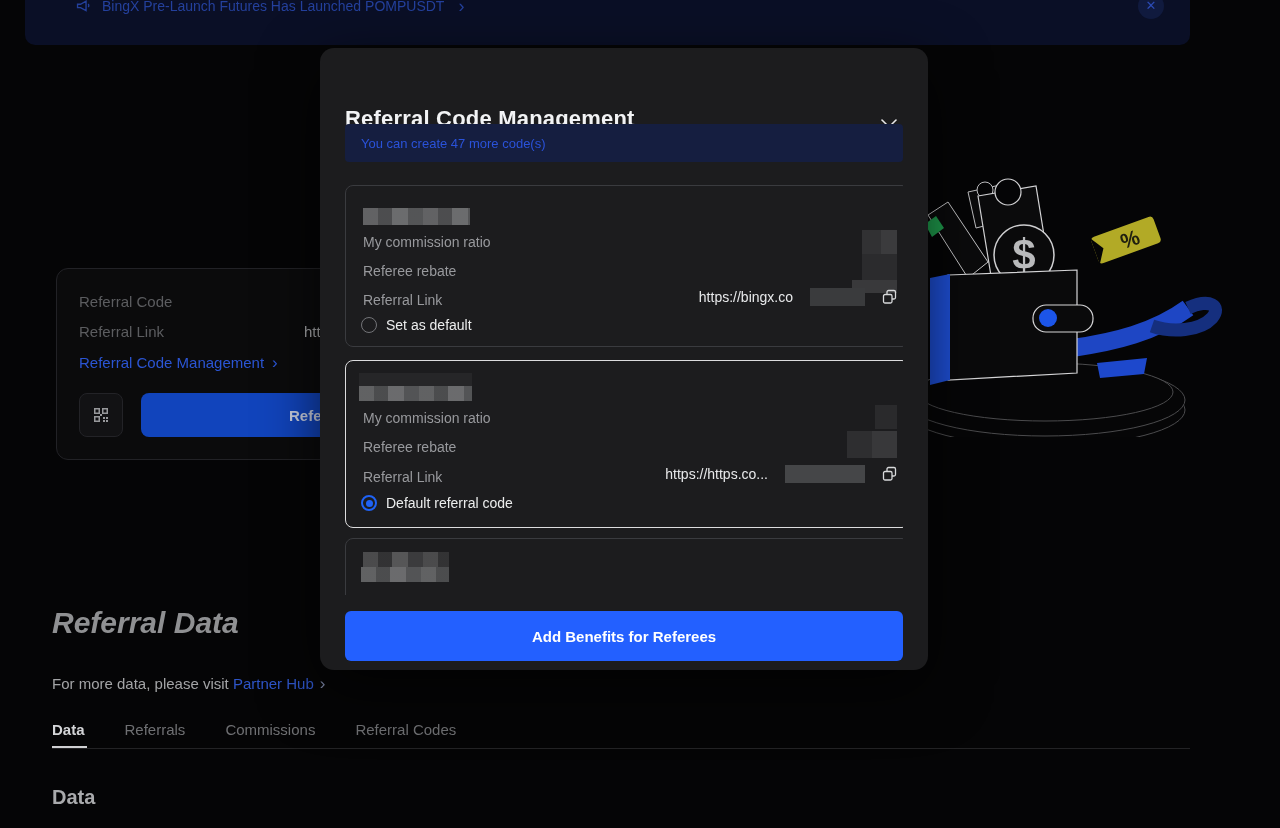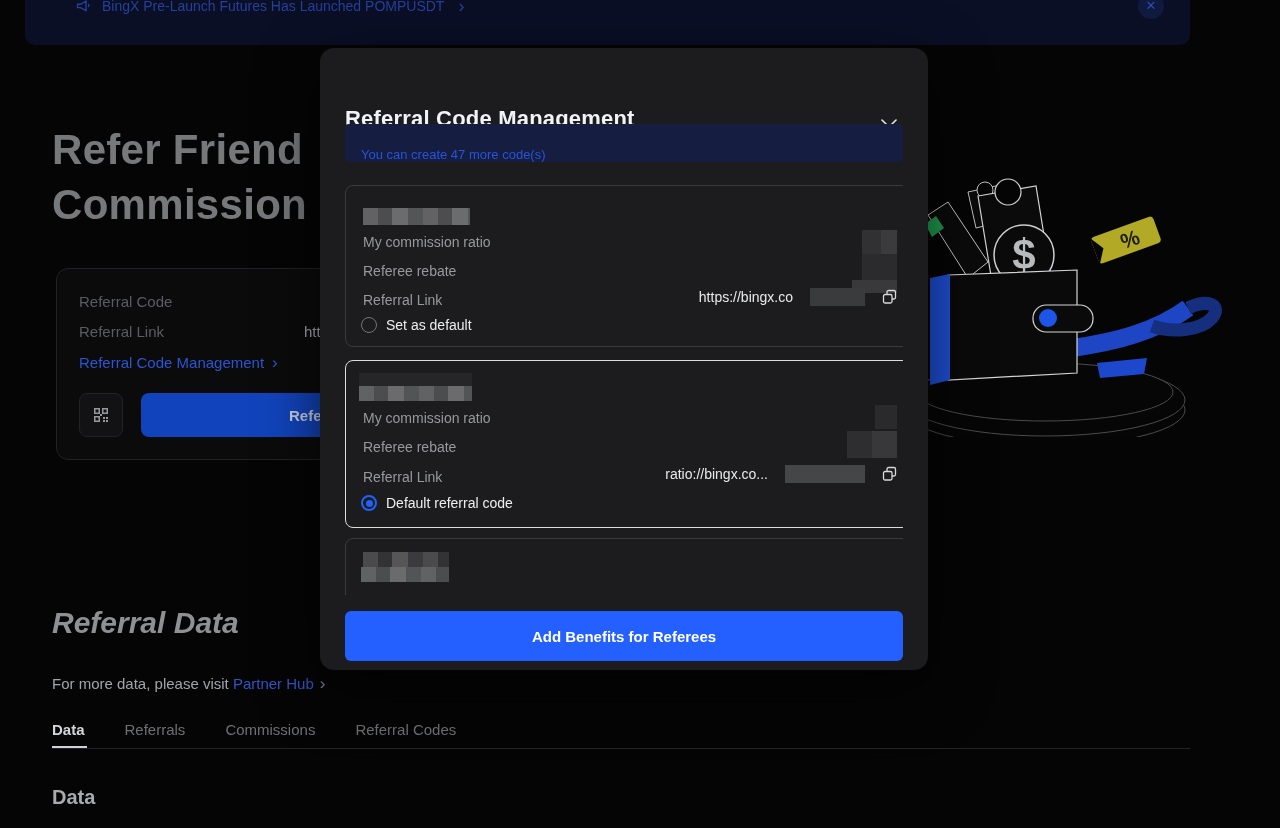--- a/index.html
+++ b/index.html
@@ -68,21 +68,21 @@
   .modal {
     position:absolute; left:320px; top:48px; width:608px; height:622px;
     background:#1c1c1e; border-radius:14px;
     box-shadow:0 18px 60px rgba(0,0,0,.65);
   }
   .modal-title { position:absolute; left:25px; top:70px; transform:translateY(-50%);
     font-size:22px; font-weight:600; color:#f2f3f5; letter-spacing:.2px; top:71px; }
   .modal-close { position:absolute; right:28px; top:68px; width:22px; height:22px; cursor:pointer; }
   .notice {
     position:absolute; left:25px; top:76px; width:558px; height:38px;
-    background:#151e40; border-radius:4px; display:flex; align-items:flex-end; padding-left:16px;
+    background:#151e40; border-radius:4px; display:flex; align-items:center; padding-left:16px;
     font-size:13px;
   }
   .cards-viewport {
     position:absolute; left:25px; top:137px; width:558px; height:410px; overflow:hidden;
   }
   .code-card {
     position:absolute; left:0; width:565px;
     background:#1c1c1e; border:1px solid #3a3b3f; border-radius:8px;
   }
   .code-card.selected { border:1.5px solid #dcdcde; }
@@ -114,24 +114,20 @@
   <div class="banner">
     <svg class="b-icon" viewBox="0 0 20 20" fill="none" stroke="#24409c" stroke-width="1.6">
       <path d="M3 8.5v4h3.5L13 16V5L6.5 8.5H3z"></path>
       <path d="M15.5 8.2c1 .9 1 2.7 0 3.6"></path>
     </svg>
     <span class="b-text">BingX Pre-Launch Futures Has Launched POMPUSDT</span>
     <span class="b-arrow">›</span>
     <div class="b-close">✕</div>
   </div>
 
-  <div class="hero">
-    <div>Refer Friend</div>
-    <div>Commission</div>
-  </div>
 
   <div class="ref-box">
     <span class="row-label" style="top:24px">Referral Code</span>
     <span class="row-label" style="top:54px">Referral Link</span>
     <span class="row-val" style="top:54px">htt</span>
     <div class="mgmt">
       <span>Referral Code Management</span><span class="arr">›</span>
     </div>
     <div class="qr-btn">
       <svg width="20" height="20" viewBox="0 0 20 20" fill="#97989b">
@@ -229,21 +225,21 @@
 
       <div class="code-card selected" style="top:175px; height:168px;">
         <div class="px" style="left:13px; top:12px; width:113px; height:13px; background:#262628;"></div>
         <div class="px mosaic" style="left:13px; top:25px; width:113px; height:15px; background-color:#3e3f41;"></div>
         <span class="cc-label" style="top:49px">My commission ratio</span>
         <span class="cc-label" style="top:78px">Referee rebate</span>
         <span class="cc-label" style="top:108px">Referral Link</span>
         <div class="px" style="right:12px; top:44px; width:22px; height:24px; background:#2a2a2c;"></div>
         <div class="px" style="right:12px; top:70px; width:50px; height:27px; background:linear-gradient(90deg,#2e2e30 50%,#38383a 50%);"></div>
         <div class="linkrow" style="top:104px">
-          <span class="lv">ratio://bingx.co...</span>
+          <span class="lv">https://https.co...</span>
           <div class="px" style="position:static; width:80px; height:18px; background:#454648;"></div>
           <svg width="15" height="16" viewBox="0 0 15 16" fill="none" stroke="#d8d9db" stroke-width="1.3">
             <rect x="5" y="1.5" width="8.5" height="8.5" rx="1.5"></rect>
             <rect x="1.5" y="5.5" width="8.5" height="8.5" rx="1.5" fill="#1c1c1e"></rect>
           </svg>
         </div>
         <div class="radio-row" style="top:134px">
           <div class="radio on"></div>
           <span class="rl">Default referral code</span>
         </div>

